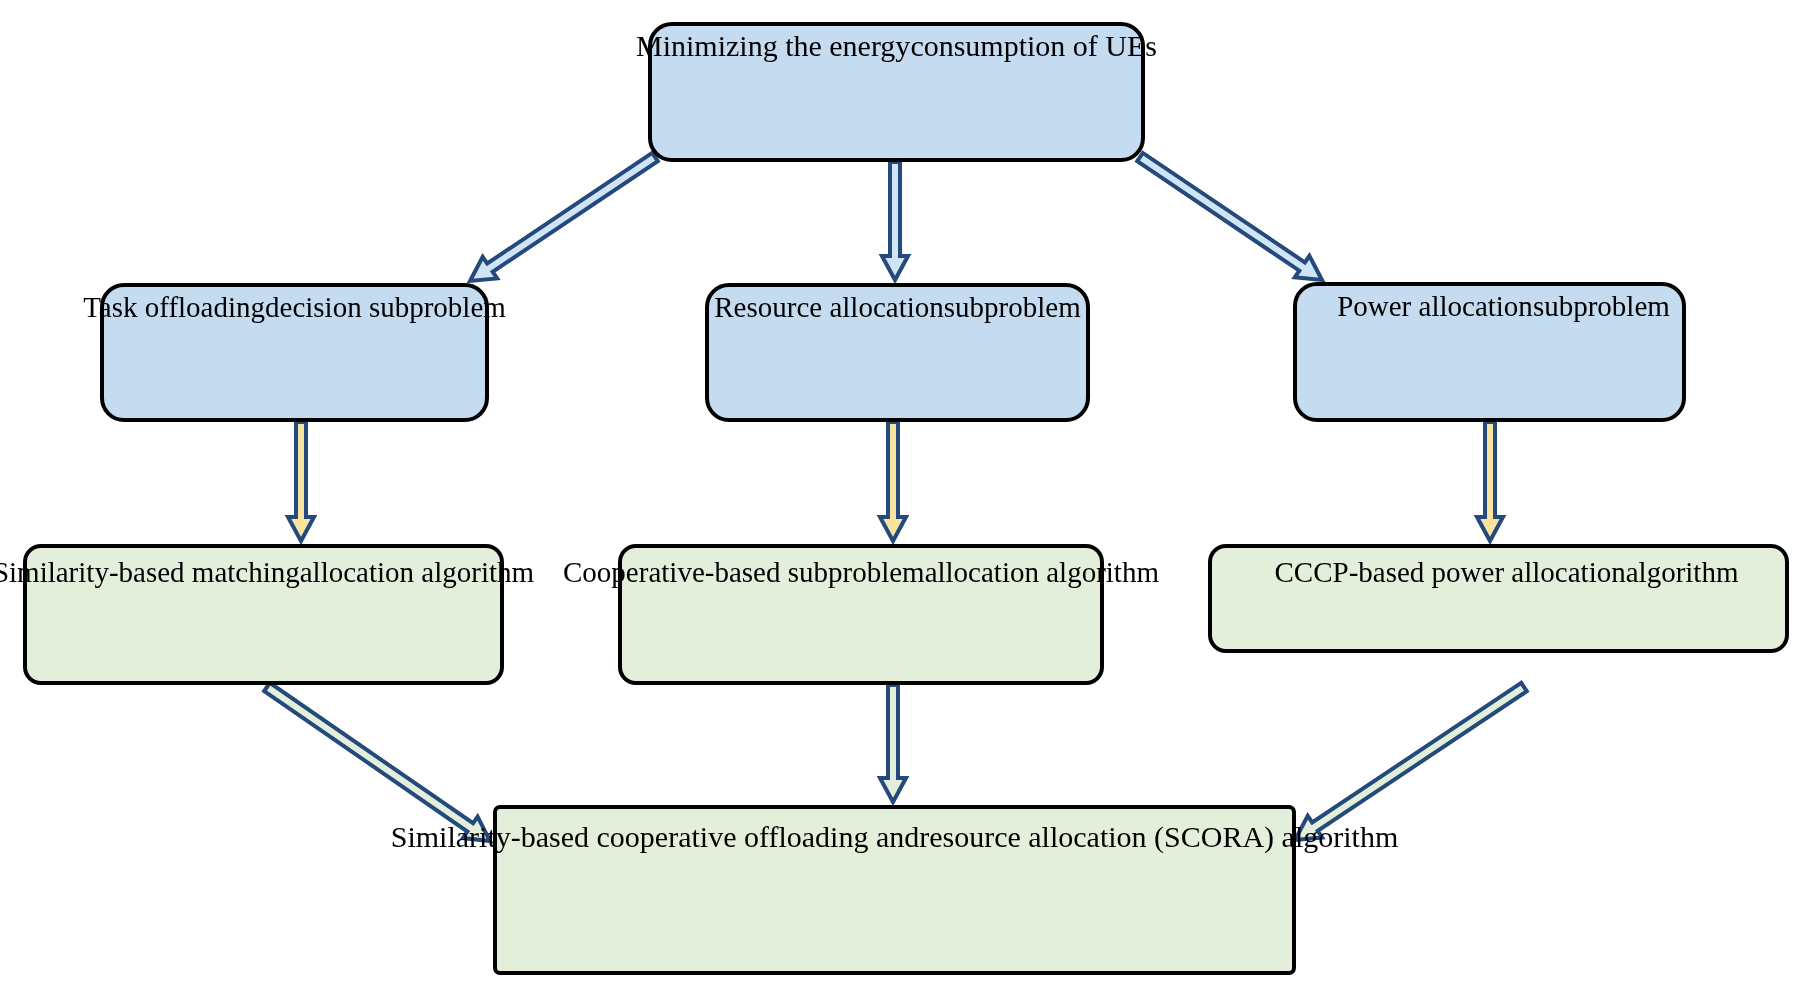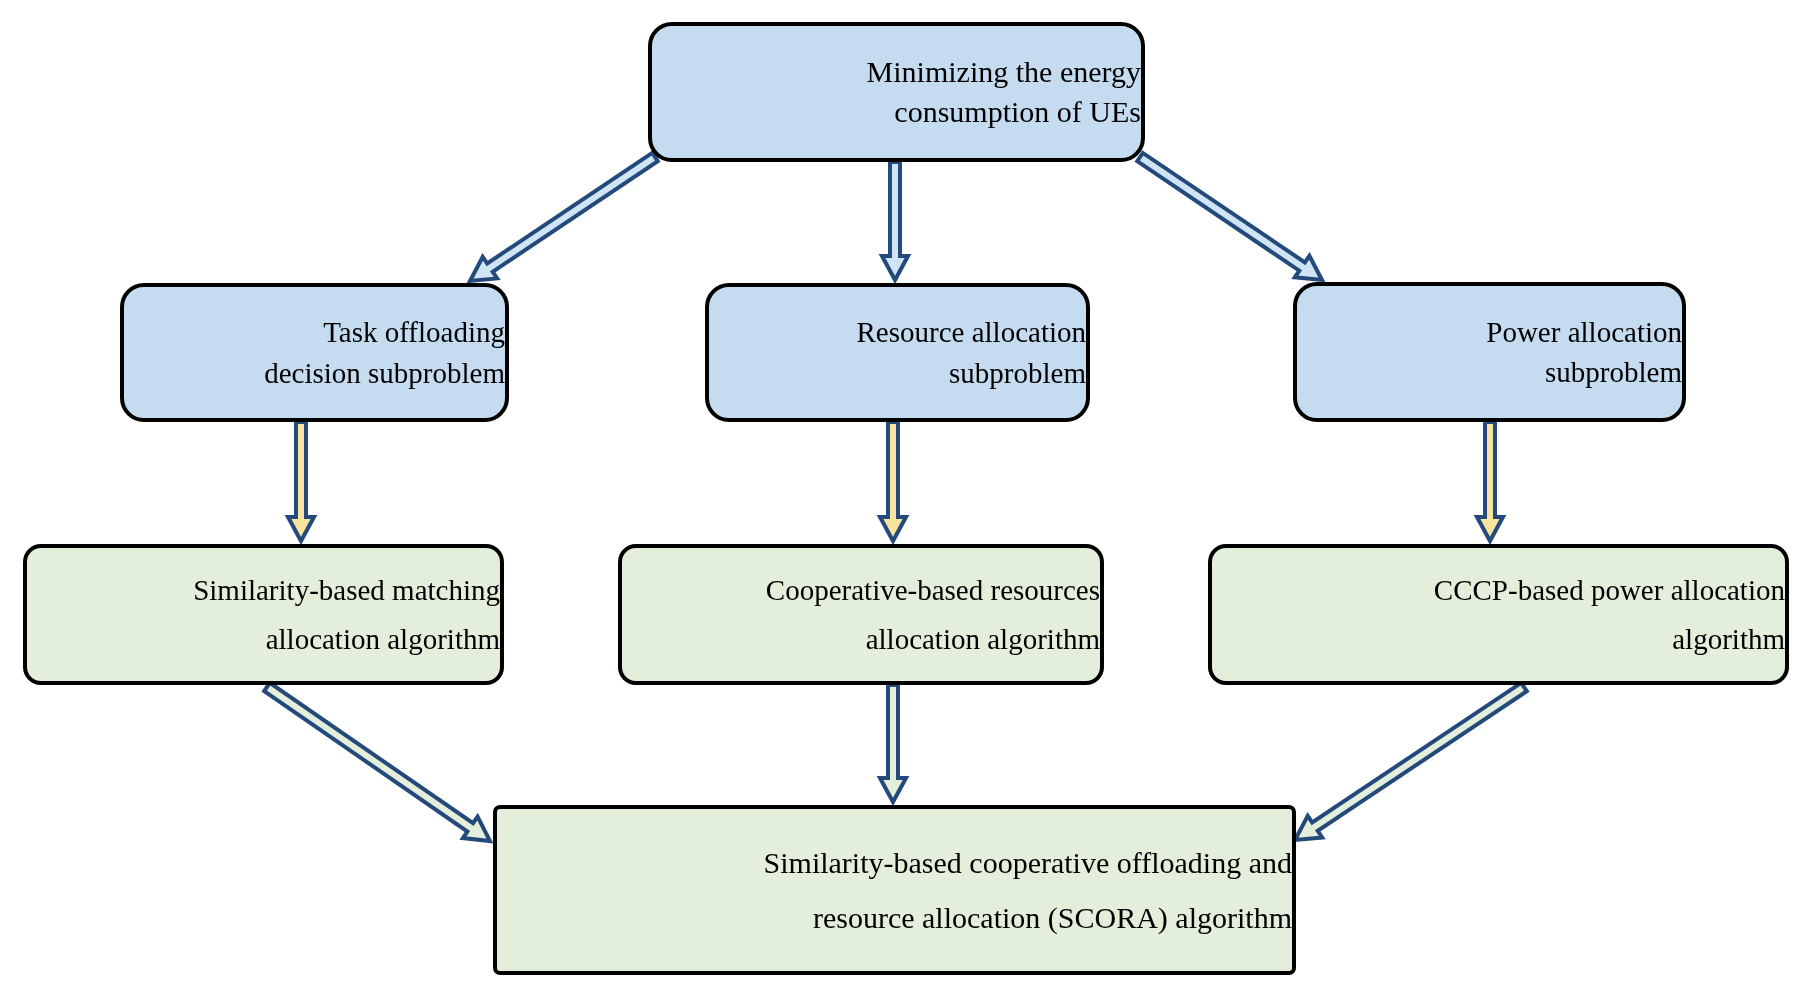--- a/index.html
+++ b/index.html
@@ -29,23 +29,23 @@
     stroke-linejoin:miter;
   }
   .fill-blue{fill:var(--arrow-blue-fill);}
   .fill-yellow{fill:var(--arrow-yellow-fill);}
   .fill-green{fill:var(--arrow-green-fill);}
   .node{
     position:absolute;
     box-sizing:border-box;
     border:4px solid var(--box-border);
     display:flex;
-    flex-direction:column;
+    flex-direction:row;
     justify-content:center;
-    align-items:flex-end;
+    align-items:flex-start;
     text-align:center;
   }
   .node .line{white-space:nowrap;}
   .blue-node{background:var(--box-blue-fill);border-radius:24px;font-size:29px;line-height:1.38;}
   .green-node{background:var(--box-green-fill);border-radius:18px;font-size:29px;line-height:1.68;}
   .root-node{font-size:30px;line-height:1.32;}
   .scora-node{border-radius:7px;font-size:30px;line-height:1.85;}
 </style>
 </head>
 <body>
@@ -62,46 +62,46 @@
     <polygon class="fill-green" points="264.2,691.1 467.4,831.5 462.9,838.1 490.0,841.0 477.6,816.7 473.1,823.2 269.8,682.9"></polygon>
     <polygon class="fill-green" points="888.0,685.0 888.0,778.0 880.0,778.0 893.0,802.0 906.0,778.0 898.0,778.0 898.0,685.0"></polygon>
     <polygon class="fill-green" points="1521.2,682.8 1312.2,822.5 1307.7,815.9 1295.0,840.0 1322.2,837.5 1317.7,830.8 1526.8,691.2"></polygon>
   </svg>
 
   <div class="node blue-node root-node" style="left:648px;top:22px;width:497px;height:140px;">
     <div class="line">Minimizing the energy</div>
     <div class="line">consumption of UEs</div>
   </div>
 
-  <div class="node blue-node" style="left:120px;top:283px;width:389px;height:139px;">
+  <div class="node blue-node" style="left:100px;top:283px;width:389px;height:139px;">
     <div class="line">Task offloading</div>
     <div class="line">decision subproblem</div>
   </div>
 
   <div class="node blue-node" style="left:705px;top:283px;width:385px;height:139px;">
     <div class="line">Resource allocation</div>
     <div class="line">subproblem</div>
   </div>
 
   <div class="node blue-node" style="left:1293px;top:282px;width:393px;height:140px;padding-left:28px;">
     <div class="line">Power allocation</div>
     <div class="line">subproblem</div>
   </div>
 
   <div class="node green-node" style="left:23px;top:544px;width:481px;height:141px;">
     <div class="line">Similarity-based matching</div>
     <div class="line">allocation algorithm</div>
   </div>
 
   <div class="node green-node" style="left:618px;top:544px;width:486px;height:141px;">
-    <div class="line">Cooperative-based resources</div>
+    <div class="line">Cooperative-based subproblem</div>
     <div class="line">allocation algorithm</div>
   </div>
 
-  <div class="node green-node" style="left:1208px;top:544px;width:581px;height:141px;padding-left:16px;">
+  <div class="node green-node" style="left:1208px;top:544px;width:581px;height:109px;padding-left:16px;">
     <div class="line">CCCP-based power allocation</div>
     <div class="line">algorithm</div>
   </div>
 
   <div class="node green-node scora-node" style="left:493px;top:805px;width:803px;height:170px;">
     <div class="line">Similarity-based cooperative offloading and</div>
     <div class="line">resource allocation (SCORA) algorithm</div>
   </div>
 
 </div>

